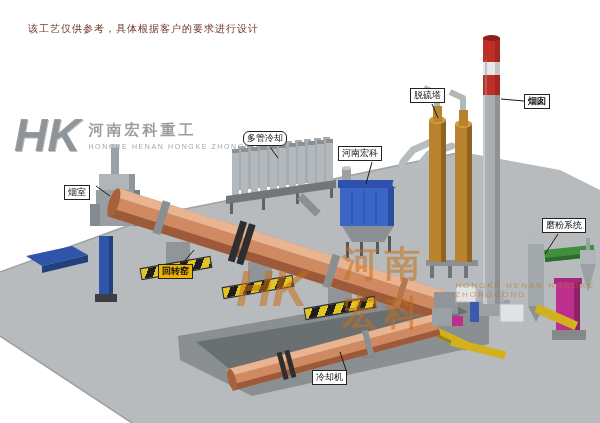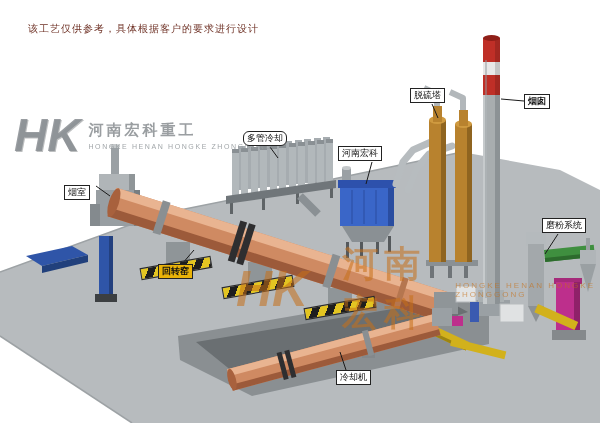--- a/index.html
+++ b/index.html
@@ -268,15 +268,15 @@
     </span>
   </div>
 
   <div class="lbl" style="left:64px;top:185px;">烟室</div>
   <div class="lbl yellow" style="left:158px;top:264px;">回转窑</div>
   <div class="lbl" style="left:243px;top:131px;border-radius:6px;">多管冷却</div>
   <div class="lbl" style="left:338px;top:146px;">河南宏科</div>
   <div class="lbl" style="left:410px;top:88px;text-align:right;">脱硫塔</div>
   <div class="lbl" style="left:524px;top:94px;font-weight:bold;">烟囱</div>
   <div class="lbl" style="left:542px;top:218px;text-align:right;">磨粉系统</div>
-  <div class="lbl" style="left:336px;top:370px;">冷却机</div>
+  <div class="lbl" style="left:312px;top:370px;">冷却机</div>
 
 </div>
 
 </body></html>

